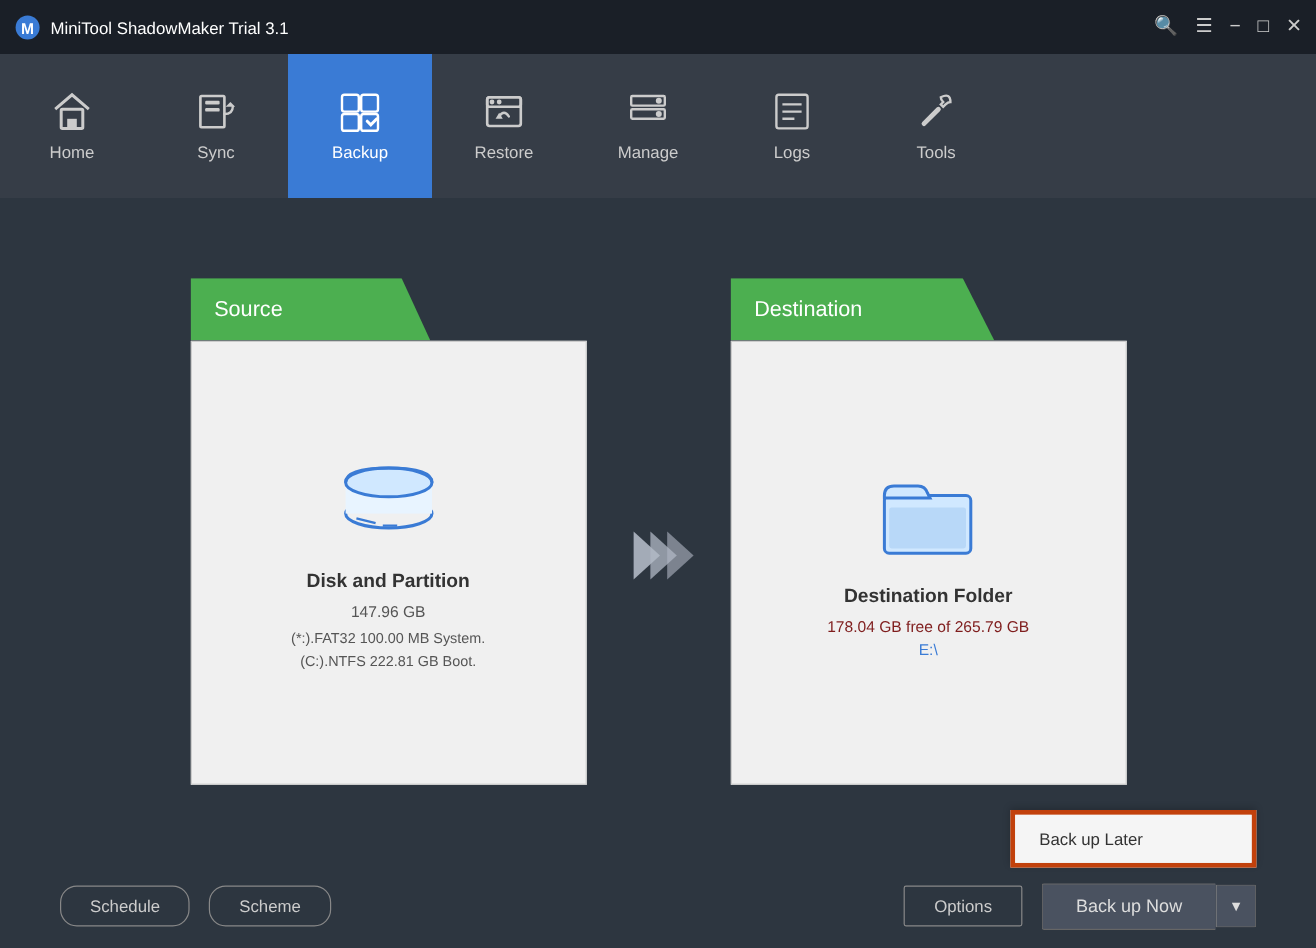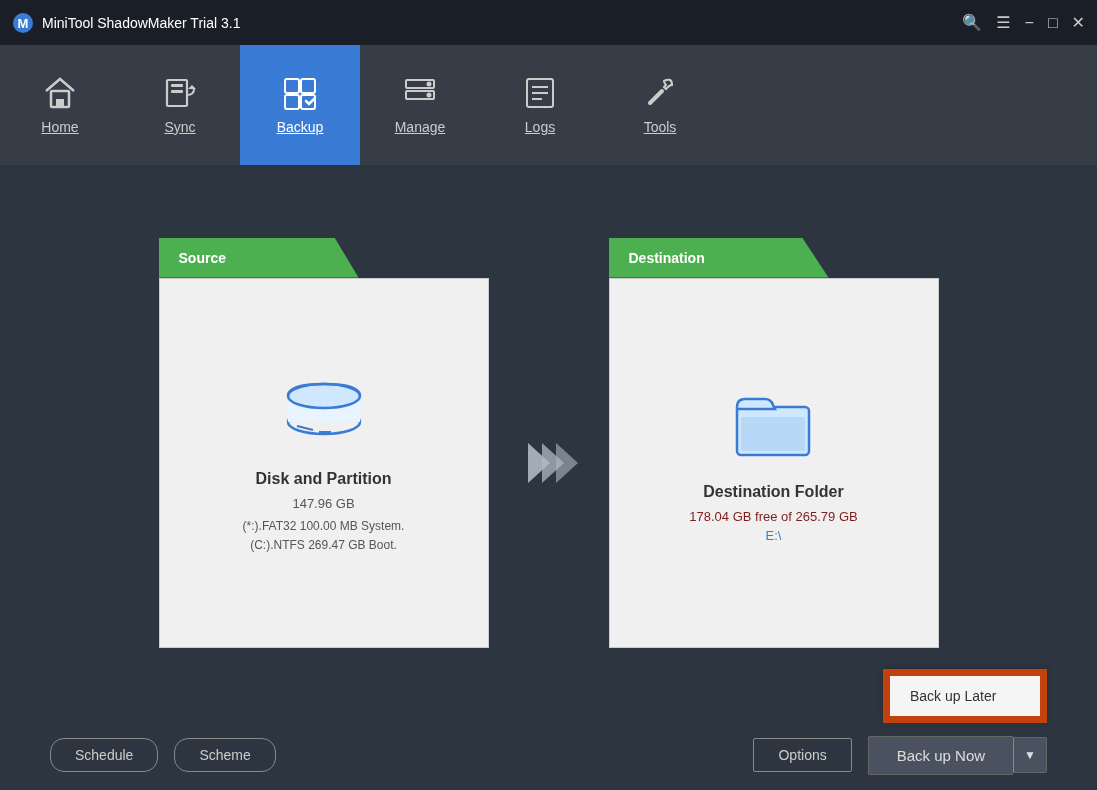--- a/index.html
+++ b/index.html
@@ -52,21 +52,20 @@
     .nav-item {
       display: flex;
       flex-direction: column;
       align-items: center;
       justify-content: center;
       padding: 0 22px;
       cursor: pointer;
       color: #cccccc;
       gap: 8px;
       min-width: 120px;
-      text-decoration: underline;
     }
     .nav-item.active {
       background: #3a7bd5;
       color: #ffffff;
     }
     .nav-item .nav-icon {
       font-size: 32px;
       line-height: 1;
     }
     .nav-item .nav-label {
@@ -83,26 +82,26 @@
       gap: 0;
     }
 
     
     .card-wrapper {
       display: flex;
       flex-direction: column;
       align-items: stretch;
     }
     .card-header {
-      height: 40px;
+      height: 52px;
       display: flex;
       align-items: center;
       padding-left: 20px;
-      font-size: 14px;
-      font-weight: bold;
+      font-size: 18px;
+      font-weight: normal;
       color: #ffffff;
       position: relative;
       clip-path: polygon(0 0, 88% 0, 100% 100%, 0 100%);
     }
     .source-header {
       background: #4caf50;
       width: 200px;
     }
     .dest-header {
       background: #4caf50;
@@ -239,22 +238,22 @@
       border-radius: 0 2px 2px 0;
       border-left: 1px solid #888;
     }
 
     
     #backup-dropdown-menu {
       position: absolute;
       bottom: 52px;
       right: 0;
       background: #f5f5f5;
-      border: 7px solid #c2410c;
-      width: 164px;
+      border: 4px solid #c2410c;
+      width: 205px;
       box-shadow: 0 -2px 6px rgba(0,0,0,0.2);
     }
     .dropdown-menu-item {
       padding: 12px 20px;
       font-size: 14px;
       color: #333;
       cursor: pointer;
       background: #f5f5f5;
     }
 
@@ -318,20 +317,33 @@
         <rect x="3" y="4" width="14" height="14" rx="2" fill="none" stroke="#fff" stroke-width="2"></rect>
         <rect x="19" y="4" width="14" height="14" rx="2" fill="none" stroke="#fff" stroke-width="2"></rect>
         <rect x="3" y="20" width="14" height="14" rx="2" fill="none" stroke="#fff" stroke-width="2"></rect>
         <rect x="19" y="20" width="14" height="14" rx="2" fill="none" stroke="#fff" stroke-width="2"></rect>
         <path d="M24 26 l3 3 l5-5" fill="none" stroke="#fff" stroke-width="2.5" stroke-linecap="round"></path>
       </svg>
     </span>
     <span class="nav-label">Backup</span>
   </div>
 
+  <div class="nav-item">
+    <span class="nav-icon">
+      <svg width="36" height="36" viewBox="0 0 36 36">
+        <rect x="4" y="6" width="28" height="24" rx="2" fill="none" stroke="#ccc" stroke-width="2.2"></rect>
+        <rect x="4" y="6" width="28" height="8" rx="2" fill="none" stroke="#ccc" stroke-width="2.2"></rect>
+        <circle cx="8" cy="10" r="2" fill="#ccc"></circle>
+        <circle cx="14" cy="10" r="2" fill="#ccc"></circle>
+        <path d="M14 22 Q18 16 22 22" fill="none" stroke="#ccc" stroke-width="2" stroke-linecap="round"></path>
+        <polygon points="14,19 11,24 17,24" fill="#ccc"></polygon>
+      </svg>
+    </span>
+    <span class="nav-label">Restore</span>
+  </div>
 
   <div class="nav-item">
     <span class="nav-icon">
       <svg width="36" height="36" viewBox="0 0 36 36">
         <rect x="4" y="5" width="28" height="8" rx="1" fill="none" stroke="#ccc" stroke-width="2"></rect>
         <rect x="4" y="16" width="28" height="8" rx="1" fill="none" stroke="#ccc" stroke-width="2"></rect>
         <circle cx="27" cy="9" r="2.5" fill="#ccc"></circle>
         <circle cx="27" cy="20" r="2.5" fill="#ccc"></circle>
       </svg>
     </span>
@@ -379,21 +391,21 @@
           <path d="M9 26 Q9 14 45 14 Q81 14 81 26" fill="none" stroke="#3a7bd5" stroke-width="2.5"></path>
 
           <line x1="18" y1="56" x2="34" y2="60" stroke="#3a7bd5" stroke-width="2"></line>
           <line x1="40" y1="62" x2="52" y2="62" stroke="#3a7bd5" stroke-width="2"></line>
         </svg>
       </div>
       <div class="card-title">Disk and Partition</div>
       <div class="card-size">147.96 GB</div>
       <div class="card-detail">
         <span>(*:).FAT32 100.00 MB System.</span><br>
-        <span>(C:).NTFS 269.47 GB Boot.</span>
+        <span>(C:).NTFS 222.81 GB Boot.</span>
       </div>
     </div>
   </div>
 
   <div id="arrow-area">
     <div class="arrows">
       <div class="arrow-chevron"></div>
       <div class="arrow-chevron"></div>
       <div class="arrow-chevron"></div>
     </div>

